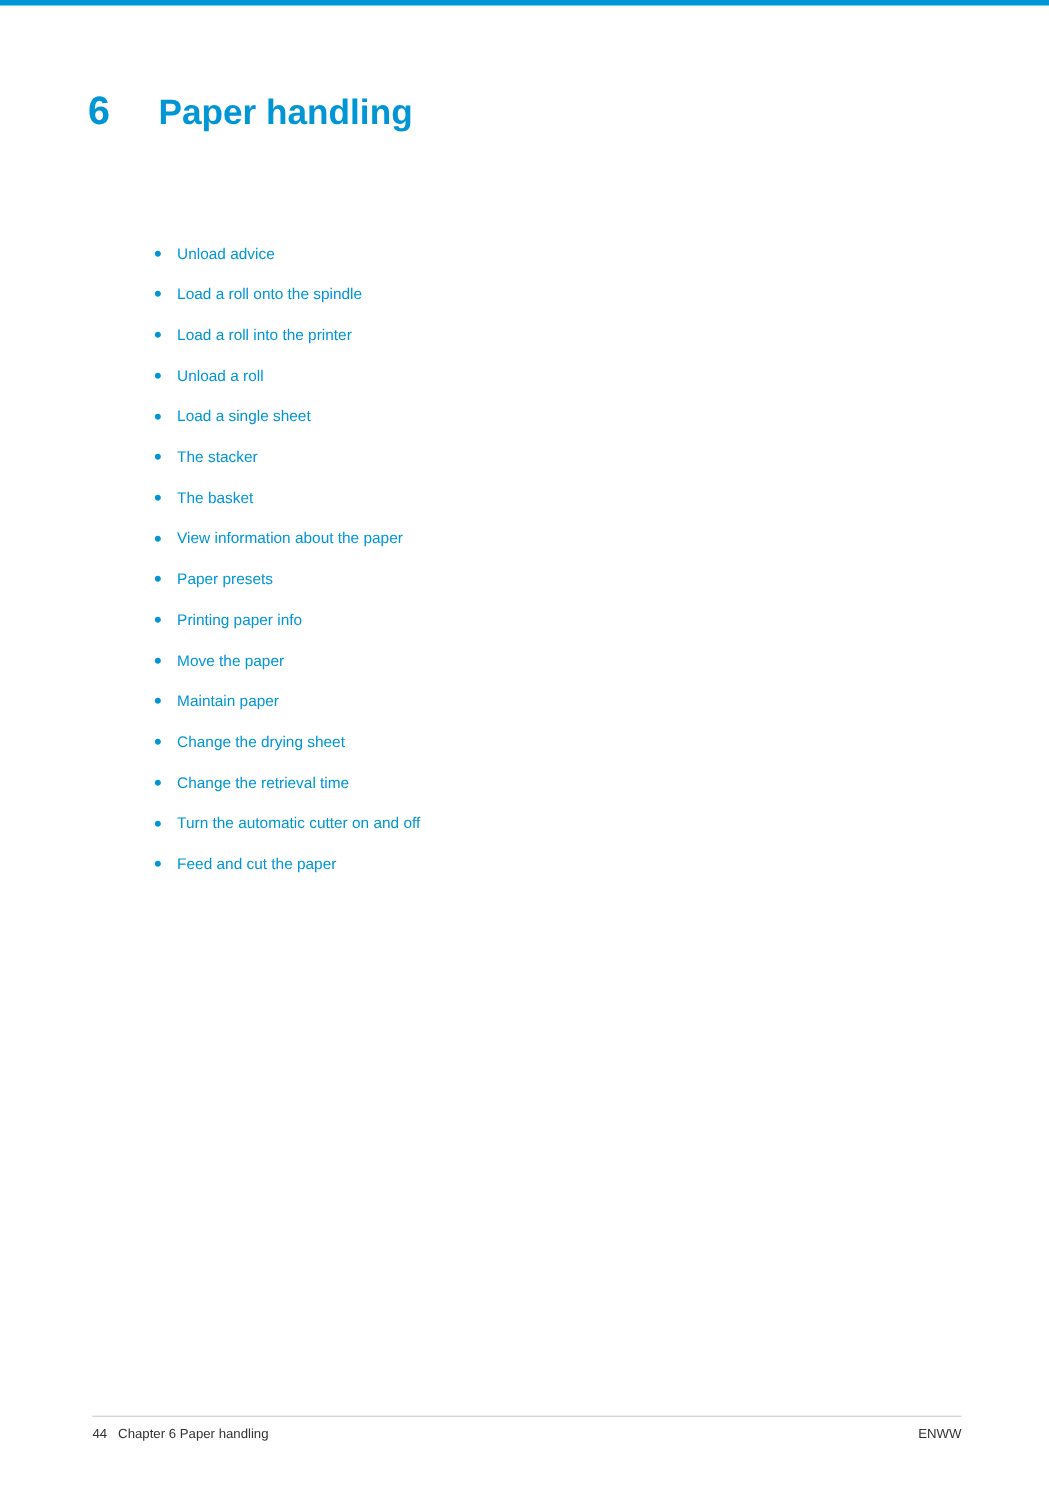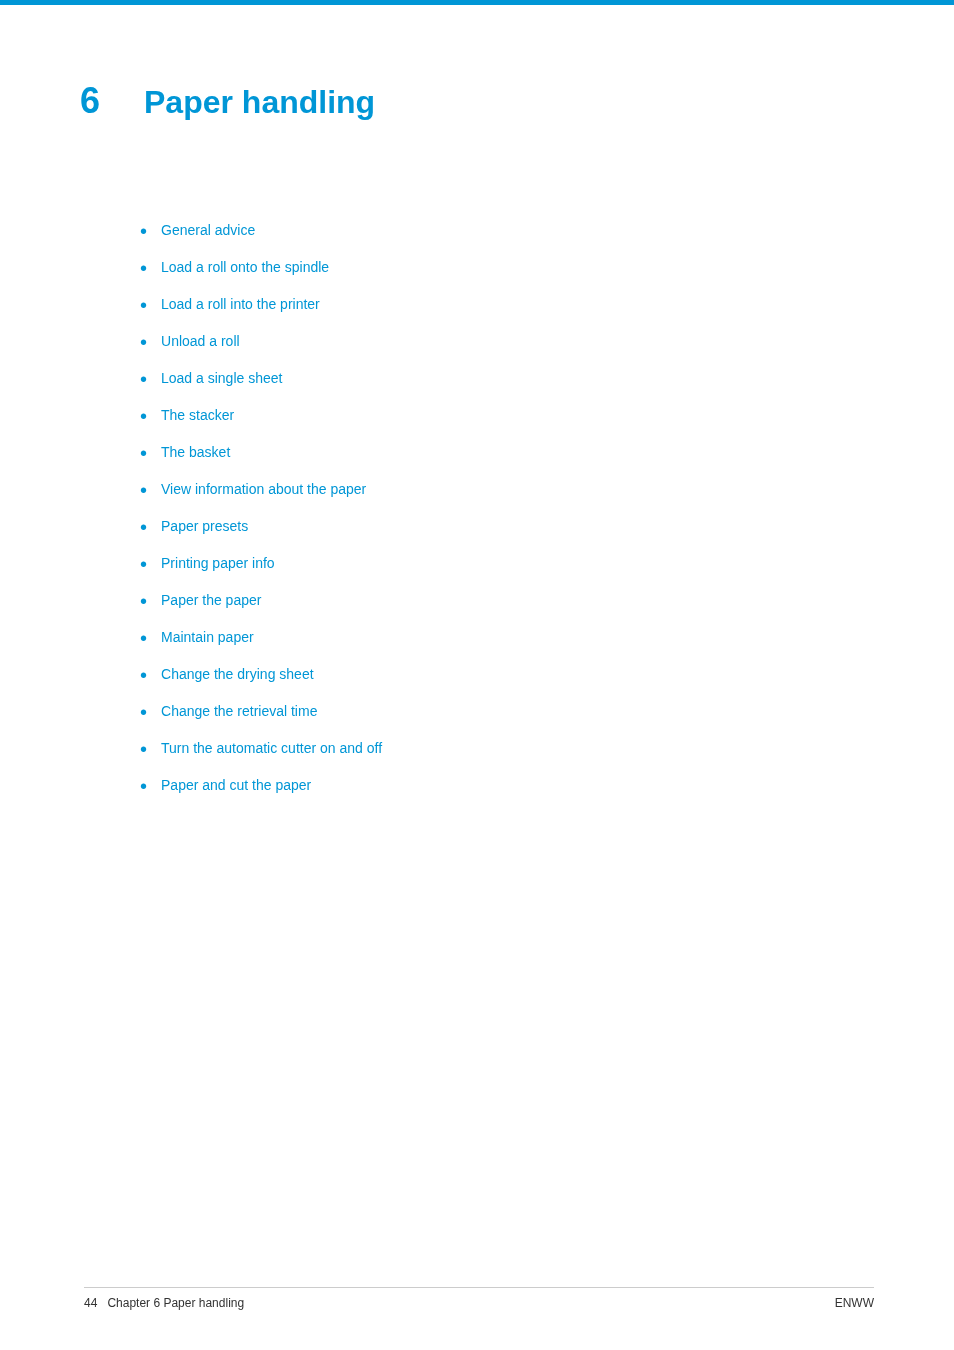--- a/index.html
+++ b/index.html
@@ -112,21 +112,21 @@
   <div class="top-border"></div>
 
   <div class="chapter-header">
     <span class="chapter-number">6</span>
     <span class="chapter-title">Paper handling</span>
   </div>
 
   <ul class="toc-list">
     <li>
       <span class="bullet">•</span>
-      <a class="toc-link" href="#">General advice</a>
+      <a class="toc-link" href="#">Unload advice</a>
     </li>
     <li>
       <span class="bullet">•</span>
       <a class="toc-link" href="#">Load a roll onto the spindle</a>
     </li>
     <li>
       <span class="bullet">•</span>
       <a class="toc-link" href="#">Load a roll into the printer</a>
     </li>
     <li>
@@ -152,41 +152,41 @@
     <li>
       <span class="bullet">•</span>
       <a class="toc-link" href="#">Paper presets</a>
     </li>
     <li>
       <span class="bullet">•</span>
       <a class="toc-link" href="#">Printing paper info</a>
     </li>
     <li>
       <span class="bullet">•</span>
-      <a class="toc-link" href="#">Paper the paper</a>
+      <a class="toc-link" href="#">Move the paper</a>
     </li>
     <li>
       <span class="bullet">•</span>
       <a class="toc-link" href="#">Maintain paper</a>
     </li>
     <li>
       <span class="bullet">•</span>
       <a class="toc-link" href="#">Change the drying sheet</a>
     </li>
     <li>
       <span class="bullet">•</span>
       <a class="toc-link" href="#">Change the retrieval time</a>
     </li>
     <li>
       <span class="bullet">•</span>
       <a class="toc-link" href="#">Turn the automatic cutter on and off</a>
     </li>
     <li>
       <span class="bullet">•</span>
-      <a class="toc-link" href="#">Paper and cut the paper</a>
+      <a class="toc-link" href="#">Feed and cut the paper</a>
     </li>
   </ul>
 
   <div class="footer">
     <span class="footer-left">
       <span>44</span>&nbsp;&nbsp;&nbsp;<span>Chapter 6  Paper handling</span>
     </span>
     <span class="footer-right">ENWW</span>
   </div>
 </div>

